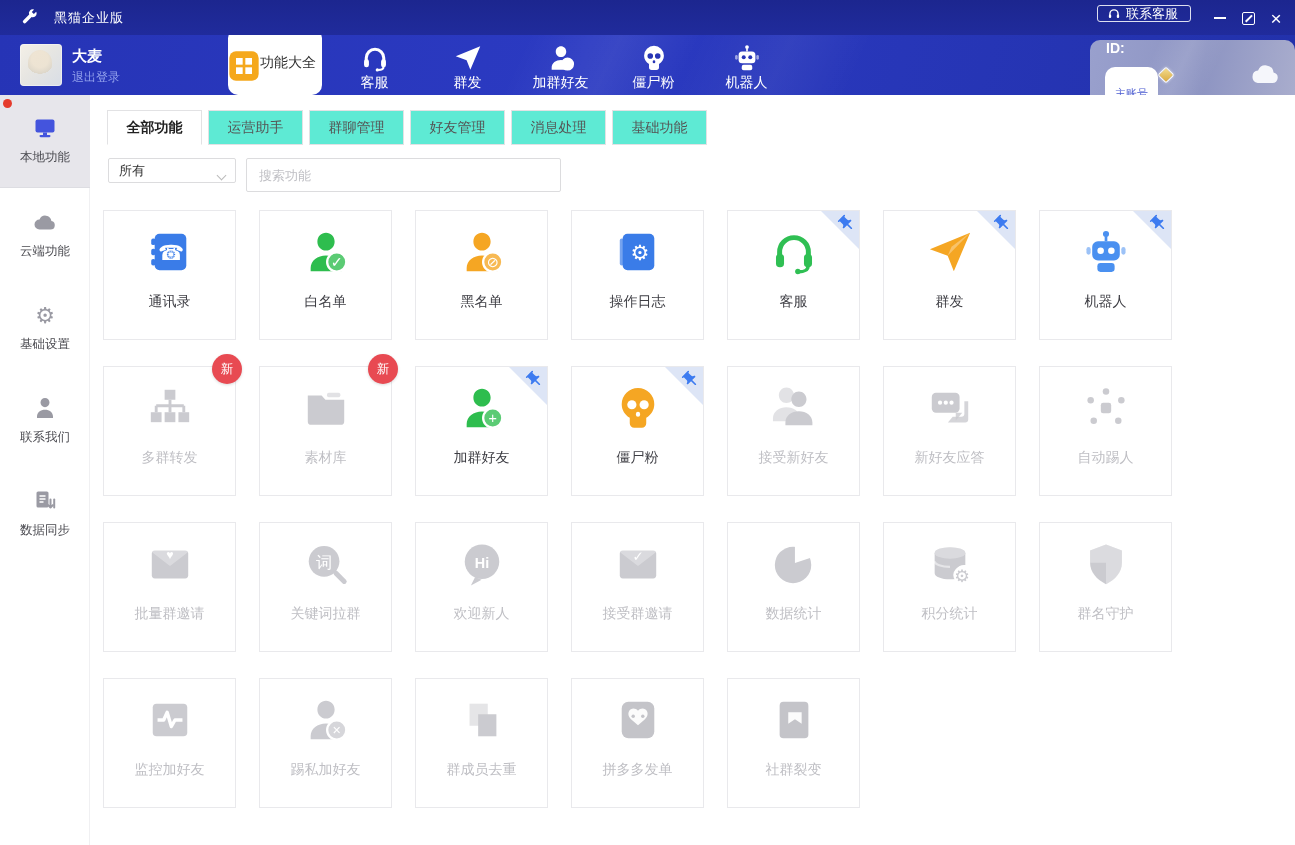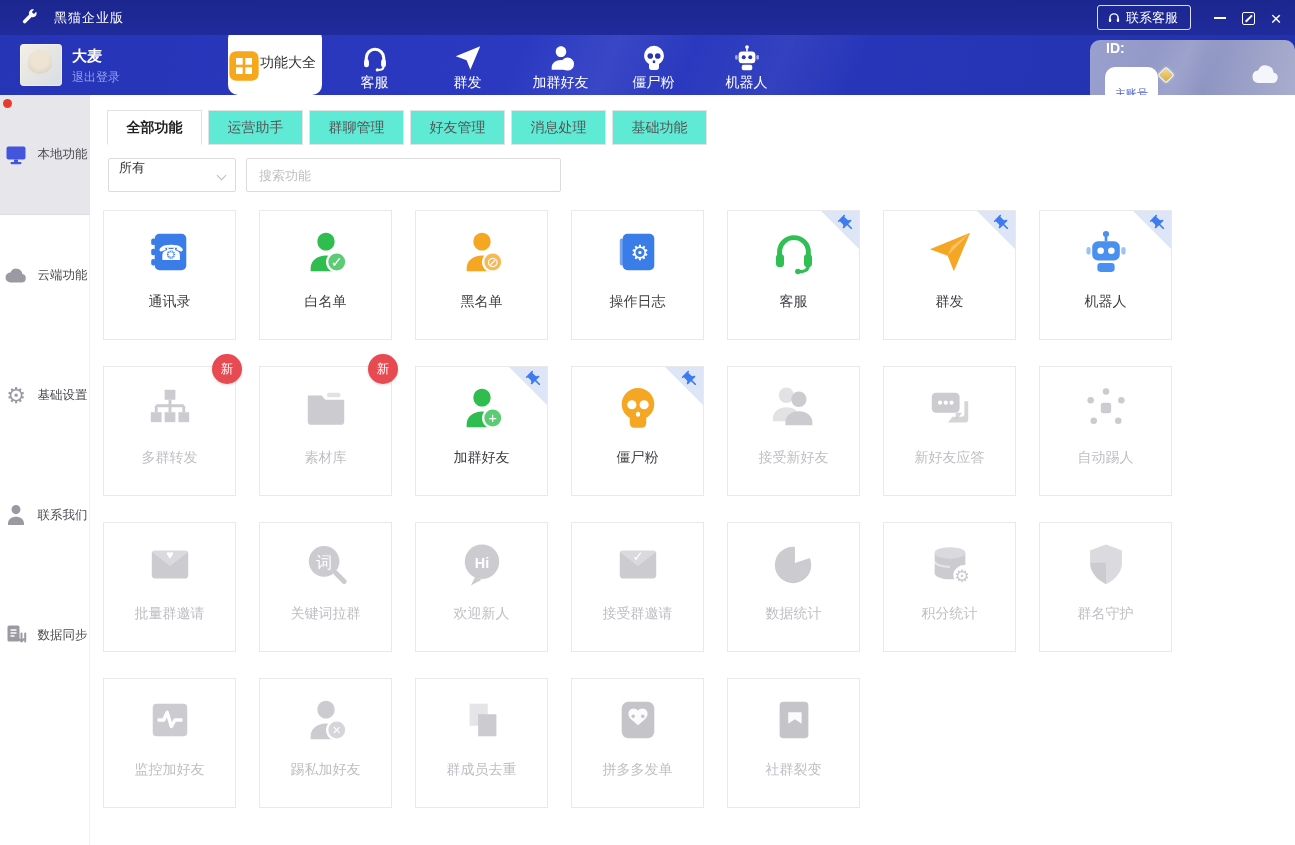--- a/index.html
+++ b/index.html
@@ -4,21 +4,21 @@
 <style>
   * { margin:0; padding:0; box-sizing:border-box; }
   html,body { width:1295px; height:845px; }
   body { font-family:"Liberation Sans","DejaVu Sans",sans-serif; background:#fff; overflow:hidden; }
   #app { position:relative; width:1295px; height:845px; overflow:hidden; background:#fff; }
 
   
   .titlebar { position:absolute; left:0; top:0; width:100%; height:35px; background:linear-gradient(180deg,#1c268f,#202b9c); z-index:30; }
   .logo { position:absolute; left:20px; top:8px; width:19px; height:19px; color:#fff; }
   .app-title { position:absolute; left:54px; top:9px; color:#fff; font-size:13px; letter-spacing:1px; }
-  .contact-btn { position:absolute; right:104px; top:5px; height:25px; padding:0 12px 0 9px; border:1px solid rgba(255,255,255,.85); border-radius:3px; color:#fff; font-size:13px; display:flex; align-items:center; gap:5px; cursor:pointer; }
+  .contact-btn { position:absolute; right:104px; top:5px; height:17px; padding:0 12px 0 9px; border:1px solid rgba(255,255,255,.85); border-radius:3px; color:#fff; font-size:13px; display:flex; align-items:center; gap:5px; cursor:pointer; }
   .contact-btn svg { width:14px; height:14px; }
   .winbtn { position:absolute; top:8px; width:22px; height:20px; display:flex; align-items:center; justify-content:center; color:#fff; cursor:pointer; }
   .btn-min { right:64px; font-size:16px; }
   .btn-min::before { content:""; width:12px; height:2px; background:#fff; }
   .btn-max { right:36px; }
   .btn-max .maxbox { width:13px; height:13px; border:1.6px solid #fff; border-radius:2px; position:relative; }
   .btn-max .maxbox::before { content:""; position:absolute; left:2px; top:2px; width:9px; height:1.6px; background:#fff; transform:rotate(-45deg); transform-origin:left top; top:8px; }
   .btn-close { right:8px; font-size:19px; line-height:1; }
 
   
@@ -39,34 +39,34 @@
 
   .id-panel { position:absolute; left:1090px; top:5px; width:205px; height:55px; border-radius:10px 10px 0 0; background:linear-gradient(100deg,#99a0cd,#8d94c2 55%,#a9adcd); overflow:hidden; }
   .id-panel::before { content:""; position:absolute; inset:0; background:linear-gradient(115deg,transparent 30%,rgba(255,255,255,.12) 45%,transparent 60%); }
   .id-label { position:absolute; left:16px; top:0; color:#fff; font-size:14px; font-weight:bold; }
   .acct-pill { position:absolute; left:15px; top:27px; background:#fff; color:#4a5bd0; font-size:11px; padding:19px 10px; border-radius:10px; }
   .gem { position:absolute; left:70px; top:29px; width:12px; height:12px; transform:rotate(45deg); background:linear-gradient(135deg,#f4dd90,#d9a93f); border:1.5px solid #fff; border-radius:2px; box-shadow:0 0 3px rgba(255,255,255,.6); }
   .cloud-ic { position:absolute; right:14px; top:22px; width:32px; height:22px; color:#f5f6fb; }
 
   
   .sidebar { position:absolute; left:0; top:95px; width:90px; height:750px; background:#fff; border-right:1px solid #f0f0f2; }
-  .side-item { width:90px; height:120px; display:flex; flex-direction:row; align-items:center; justify-content:center; gap:9px; cursor:pointer; }
+  .side-item { width:90px; height:93px; display:flex; flex-direction:column; align-items:center; justify-content:center; gap:9px; cursor:pointer; }
   .side-item.active { background:#e7e6eb; border-bottom:1px solid #dddde2; }
   .side-icon { width:26px; height:24px; color:#9a9aa3; display:flex; align-items:center; justify-content:center; }
   .side-item.active .side-icon { color:#4454dd; }
   .side-label { font-size:12.5px; color:#4a4a50; }
   .red-dot { position:absolute; left:3px; top:4px; width:9px; height:9px; border-radius:50%; background:#e53b2c; }
 
   
   .content { position:absolute; left:90px; top:95px; width:1205px; height:750px; background:#fff; }
   .tabs { position:absolute; left:18px; top:15px; display:flex;gap:7px; }
   .tab { min-width:95px; height:35px; border:1px solid #e2e2e4; margin-left:-1px; background:#5eead4; color:#555; font-size:14px; display:flex; align-items:center; justify-content:center; cursor:pointer; }
   .tab.active { background:#fff; color:#222; font-weight:bold; border-bottom-color:#fff; }
   .filter-row { position:absolute; left:18px; top:63px; display:flex; }
-  .f-select { width:128px; height:34px; border:1px solid #dcdcde; border-radius:2px; font-size:13px; color:#333; display:flex; padding:0 10px; position:relative; cursor:pointer; }
+  .f-select { width:128px; height:25px; border:1px solid #dcdcde; border-radius:2px; font-size:13px; color:#333; display:flex; align-items:center; padding:0 10px; position:relative; cursor:pointer; }
   .f-select .chev { position:absolute; right:10px; top:13px; width:7px; height:7px; border-right:1.5px solid #bbb; border-bottom:1.5px solid #bbb; transform:rotate(45deg); }
   .f-search { margin-left:10px; width:315px; height:34px; border:1px solid #dcdcde; border-radius:2px; font-size:13px; color:#333; padding:0 12px; outline:none; font-family:inherit; }
   .f-search::placeholder { color:#bfbfc4; }
 
   .grid { position:absolute; left:13px; top:115px; display:grid; grid-template-columns:repeat(7,133px); gap:26px 23px; }
   .tile { position:relative; width:133px; height:130px; background:#fff; border:1px solid #e9e9ec; cursor:pointer; }
   .tile-icon { height:82px; display:flex; align-items:center; justify-content:center; }
   .tile-label { text-align:center; font-size:14px; color:#3e3e44; }
   .tile.disabled .tile-label { color:#bfbfc4; }
   .fold { position:absolute; top:0; right:0; width:0; height:0; border-top:38px solid #dde5f6; border-left:38px solid transparent; }

